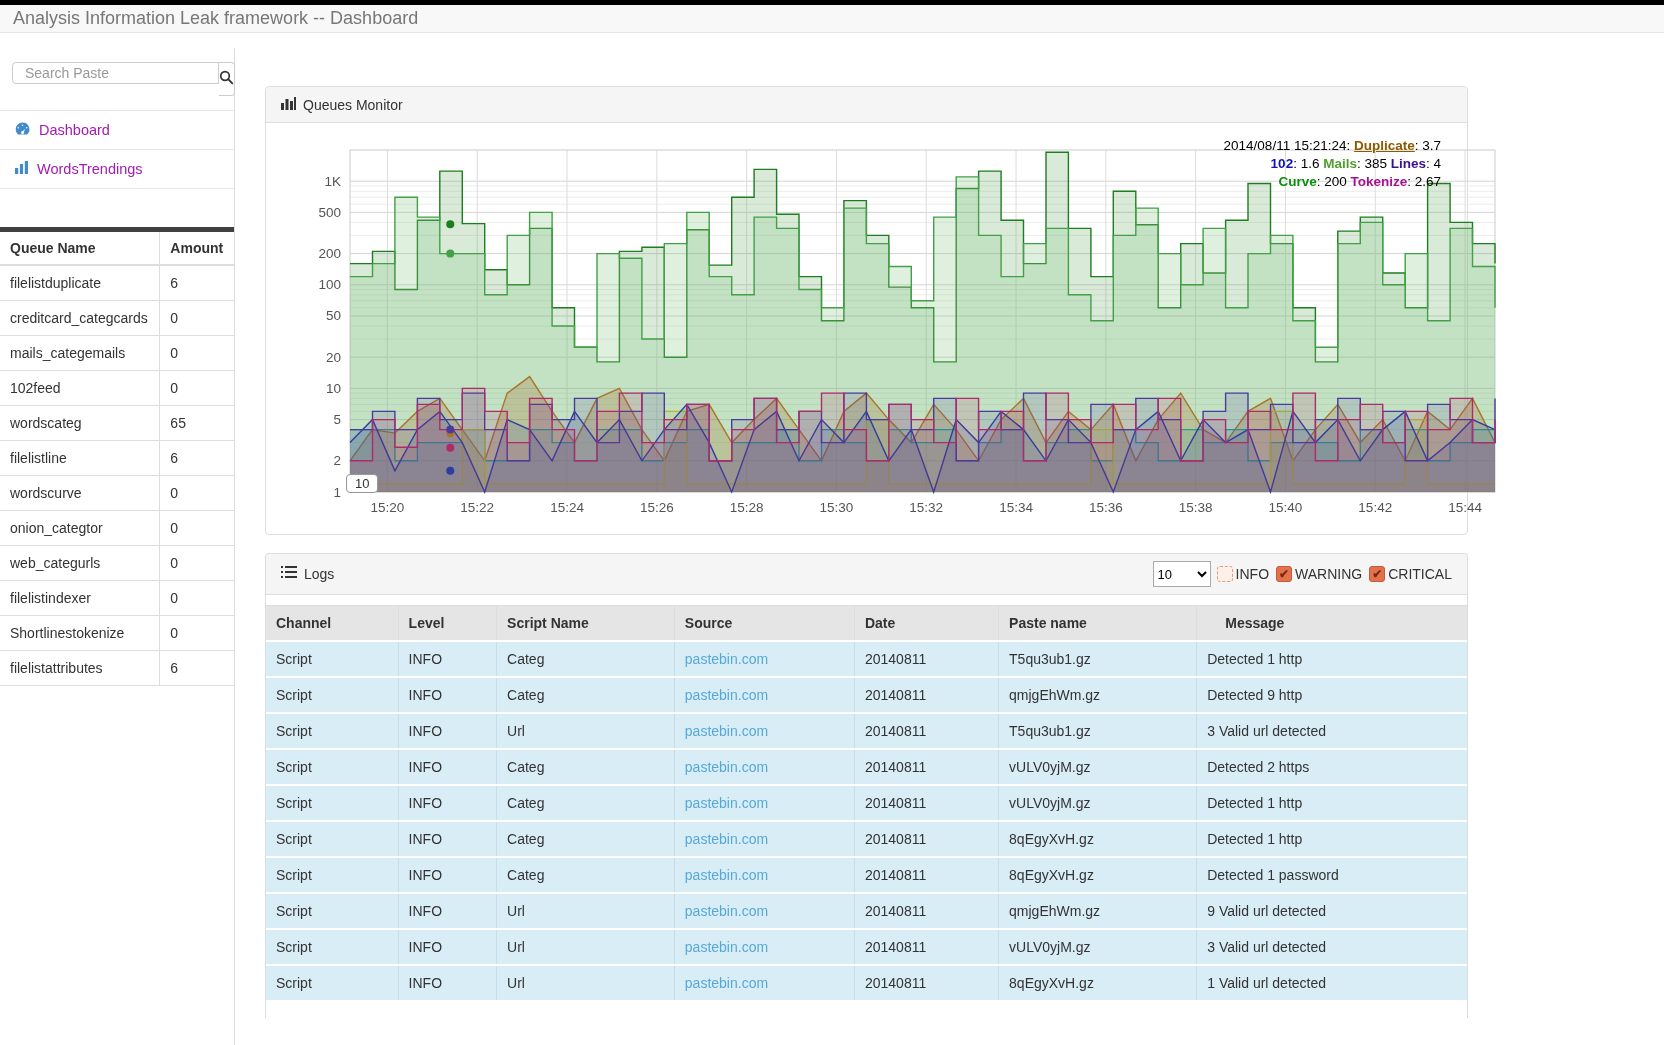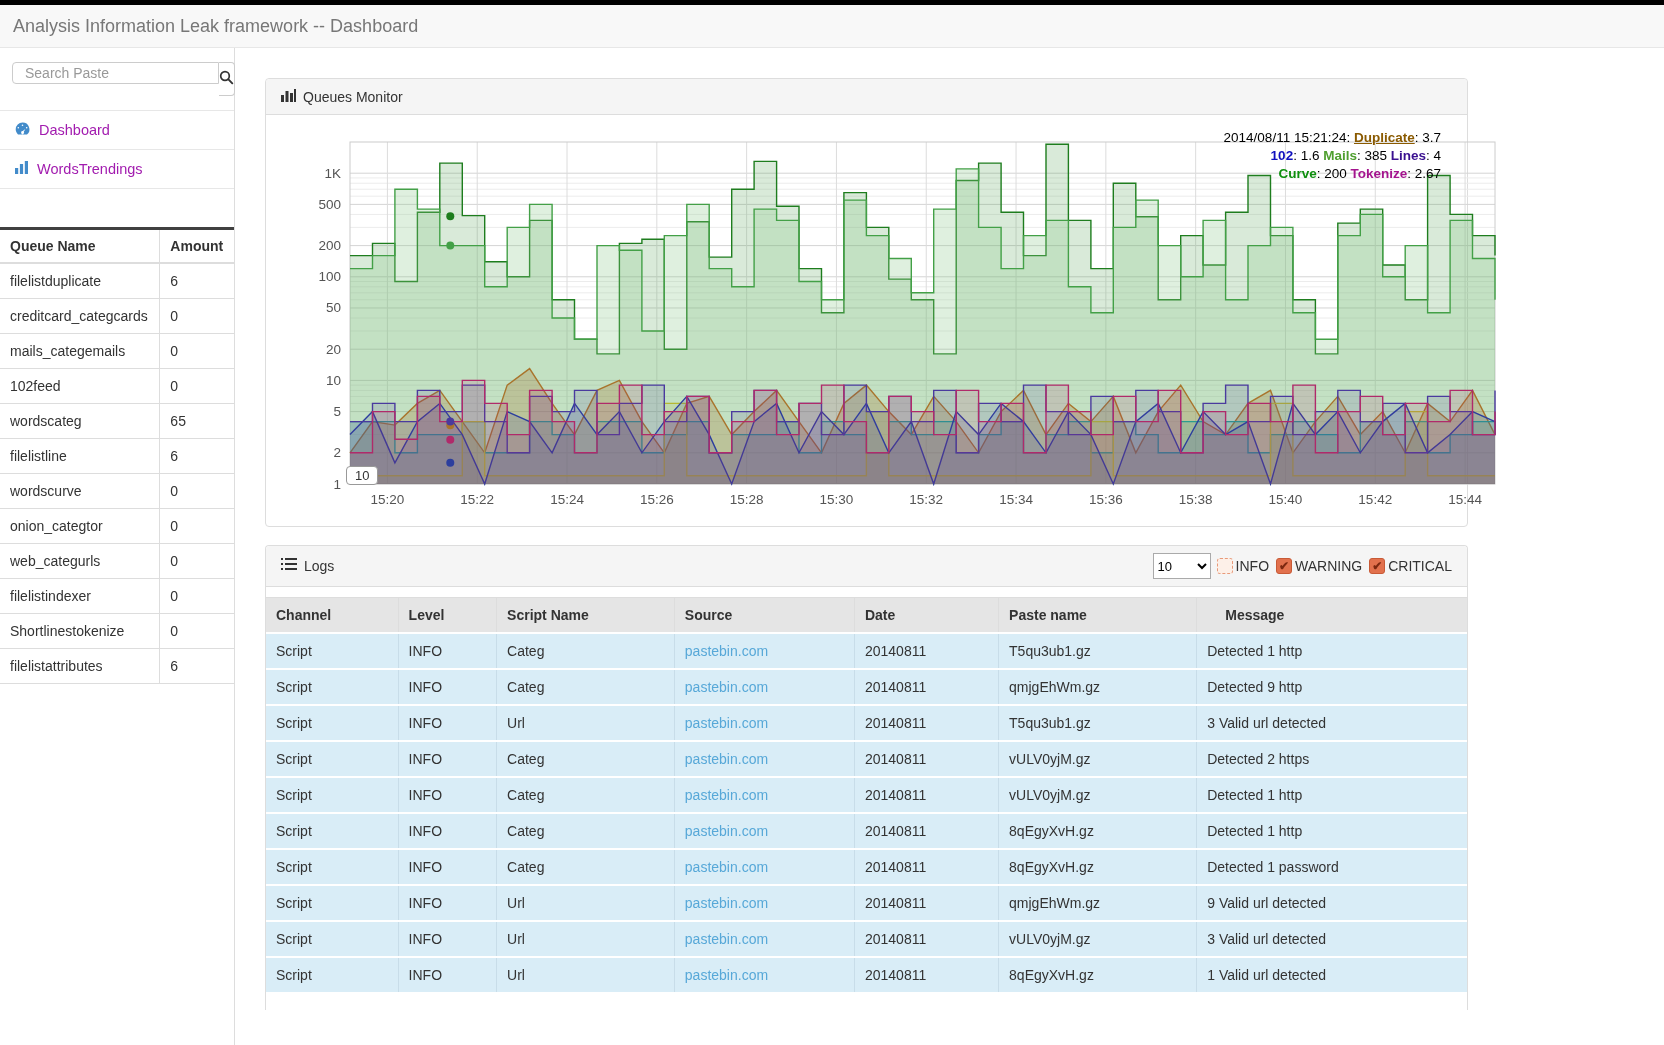--- a/index.html
+++ b/index.html
@@ -1,36 +1,36 @@
 <!DOCTYPE html>
 <html><head>
 <meta charset="utf-8">
 <style>
   * { box-sizing: border-box; margin: 0; padding: 0; }
   html,body { width:1664px; height:1045px; background:#fff; font-family:"Liberation Sans",sans-serif; font-size:14px; color:#333; overflow:hidden; }
 
   .top-black { height:5px; background:#000; width:100%; }
-  .navbar { height:43px; background:#f8f8f8; border-bottom:1px solid #e7e7e7; display:flex; align-items:center; }
+  .navbar { height:28px; background:#f8f8f8; border-bottom:1px solid #e7e7e7; display:flex; align-items:center; }
   .navbar .brand { font-size:18px; color:#777; padding-left:13px; font-weight:400; }
 
   .sidebar { position:absolute; left:0; top:48px; bottom:0; width:235px; background:#fff; border-right:1px solid #ddd; }
   .search-row { display:flex; margin:14px 12px 14px 12px; }
   .search-input { flex:1; height:22px; border:1px solid #ccc; border-radius:4px 0 0 4px; padding:6px 12px; font-size:14px; color:#555; outline:none; font-family:"Liberation Sans",sans-serif; }
   .search-input::placeholder { color:#999; }
   .search-btn { width:42px; height:34px; background:#fff; border:1px solid #ccc; border-left:none; border-radius:0 4px 4px 0; display:flex; align-items:center; justify-content:center; cursor:pointer; }
   .side-nav { border-top:1px solid #e7e7e7; }
   .nav-item { display:flex; align-items:center; gap:8px; padding:10px 14px; border-bottom:1px solid #e7e7e7; color:#a21caf; cursor:pointer; font-size:14.5px; }
   .queue-table-wrap { margin-top:38px; }
   table.queue-table { width:100%; border-collapse:collapse; }
-  table.queue-table th { text-align:left; font-weight:bold; padding:8px 10px; border-top:3px solid #404040; border-bottom:2px solid #ddd; color:#333; }
+  table.queue-table th { text-align:left; font-weight:bold; padding:8px 10px; border-top:5px solid #404040; border-bottom:2px solid #ddd; color:#333; }
   table.queue-table td { padding:9px 10px; border-top:1px solid #ddd; color:#333; }
   table.queue-table th + th, table.queue-table td + td { border-left:1px solid #ddd; }
   table.queue-table tr:last-child td { border-bottom:1px solid #ddd; }
 
-  .content { position:absolute; left:265px; top:56px; width:1203px; }
+  .content { position:absolute; left:265px; top:64px; width:1203px; }
   .panel { border:1px solid #ddd; border-radius:4px; background:#fff; }
   .panel-heading { background:#f5f5f5; border-bottom:1px solid #ddd; border-radius:4px 4px 0 0; padding:9px 15px; display:flex; align-items:center; }
   .panel-title { font-size:14px; color:#333; display:flex; align-items:center; gap:7px; }
   .panel-queues { margin-top:22px; }
   .panel-logs { margin-top:18px; border-bottom:none; border-radius:4px 4px 0 0; min-height:465px; }
 
   .chart-body { padding:12px 14px 4px 14px; position:relative; }
   .chart-wrap { position:relative; }
   .chart-legend { position:absolute; top:2px; right:12px; text-align:right; font-size:13.5px; line-height:18px; color:#000; }
   .chart-legend b { font-weight:bold; }

